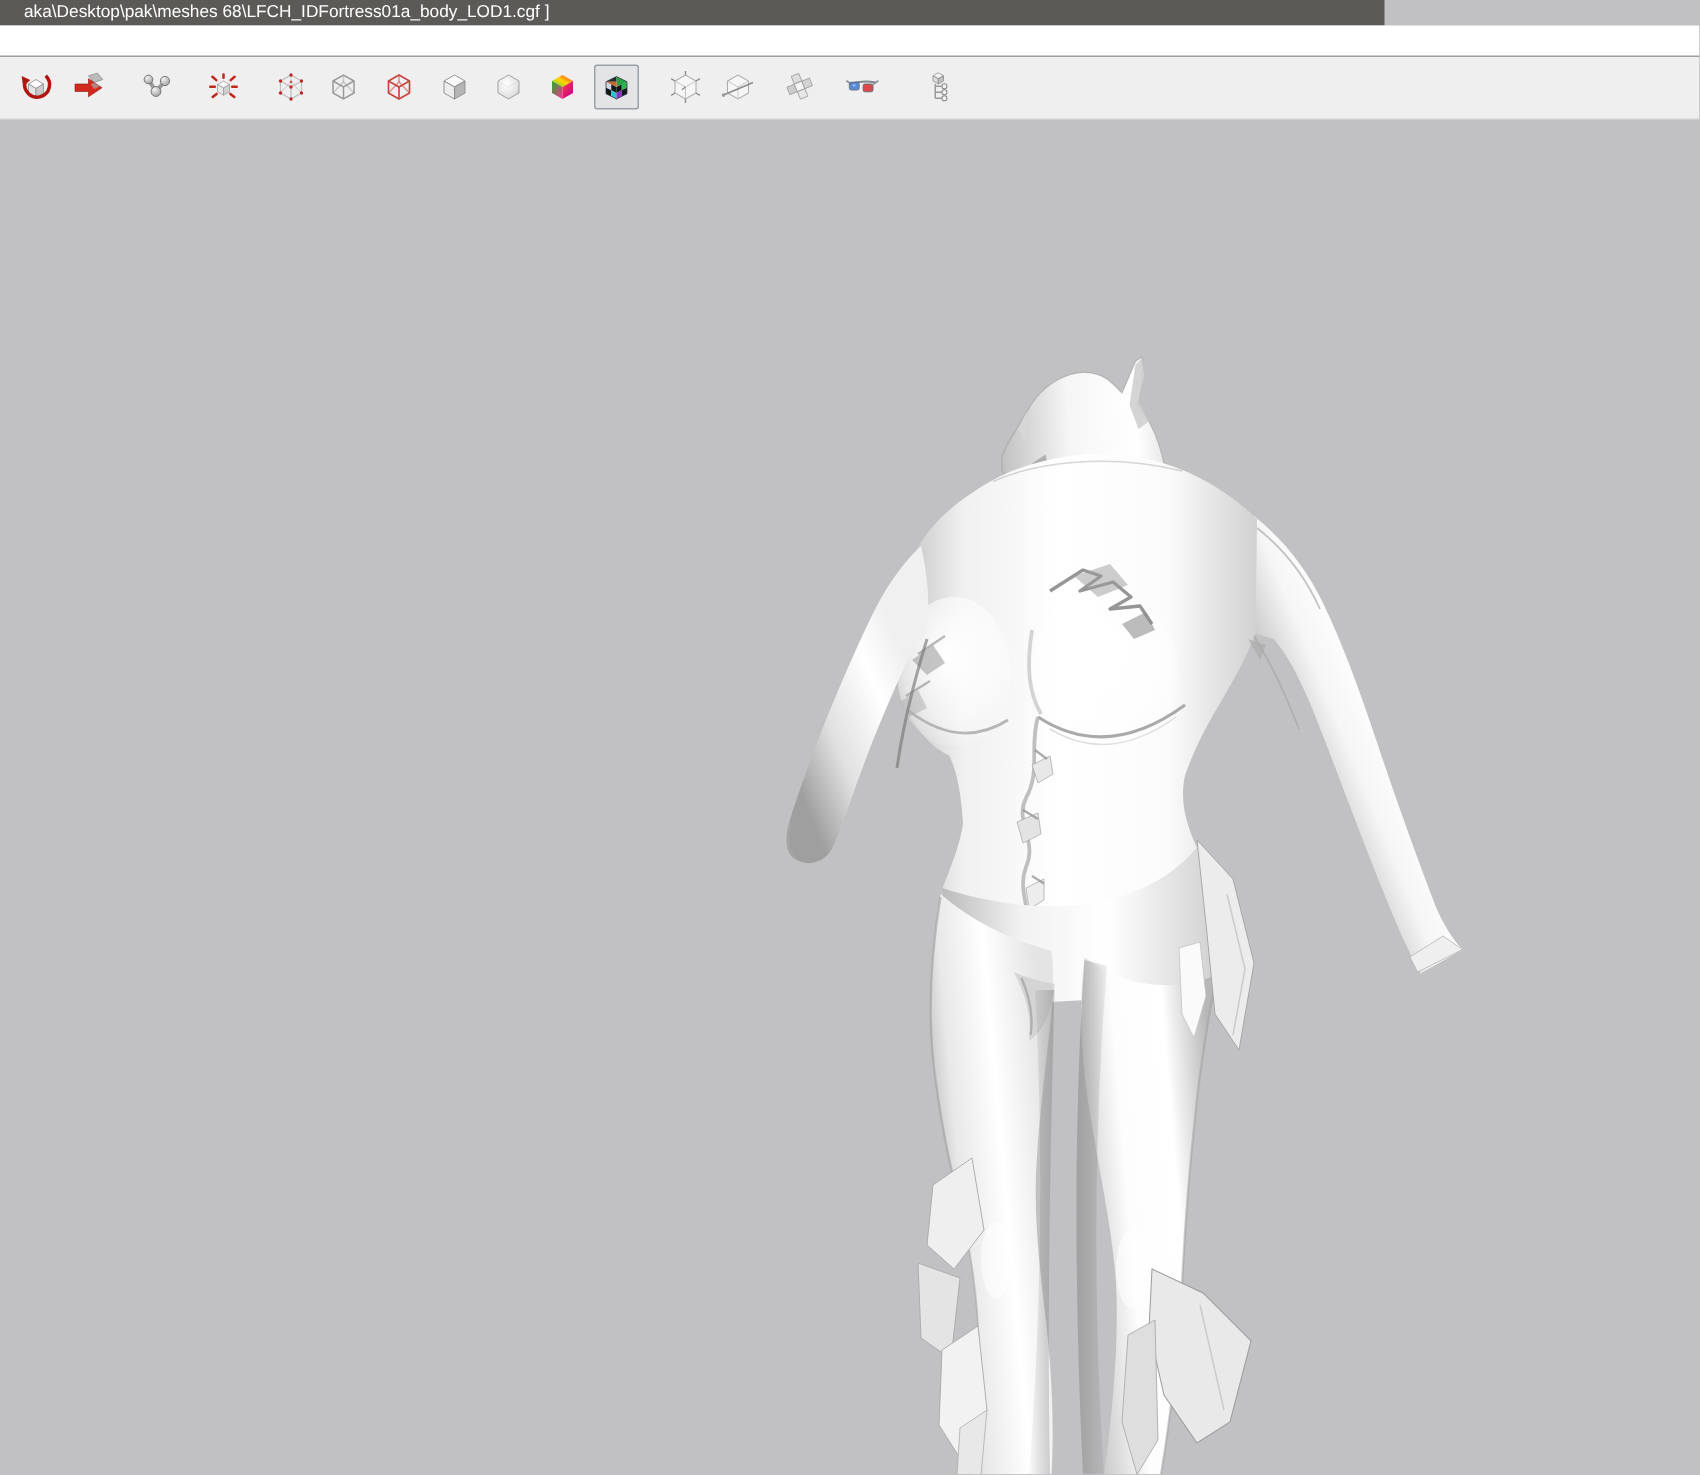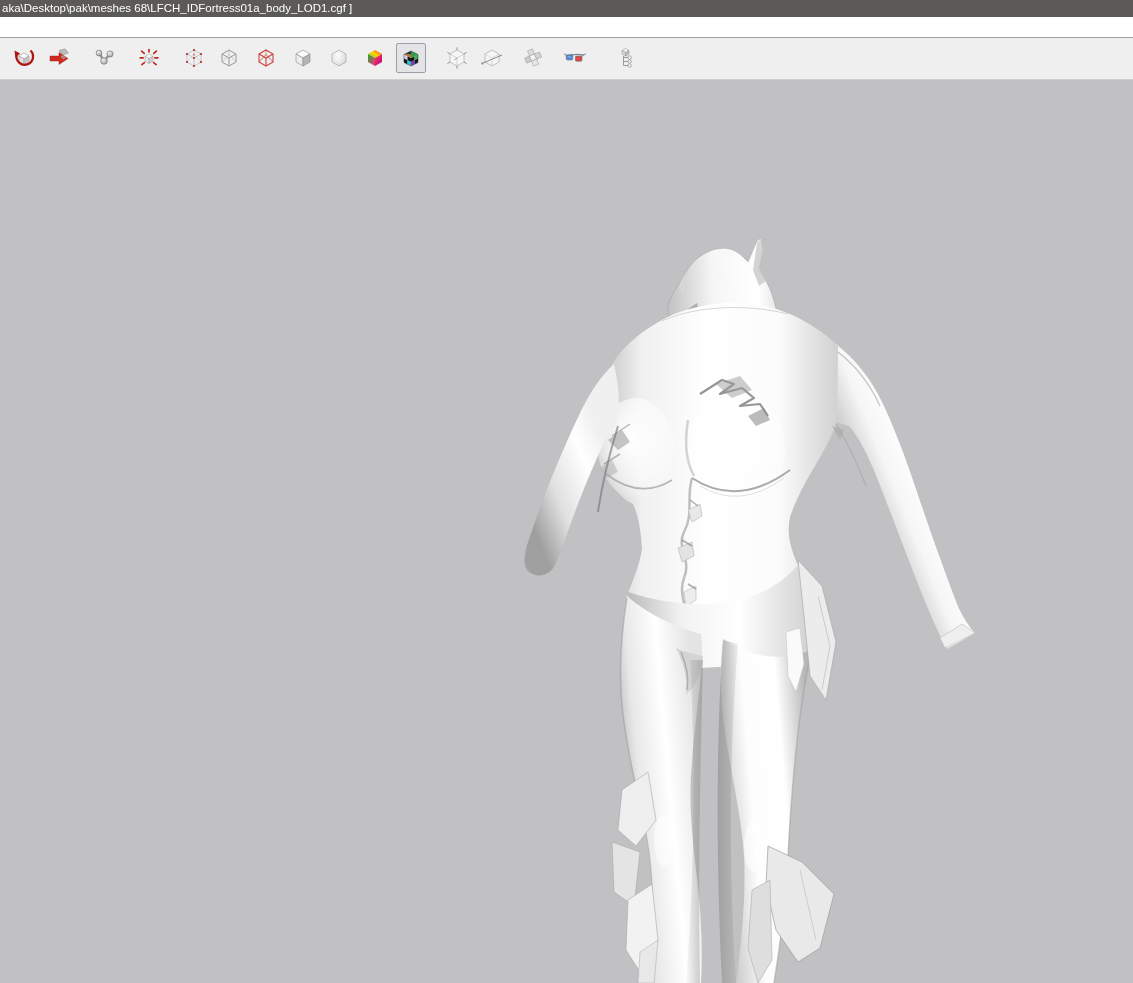--- a/index.html
+++ b/index.html
@@ -1,23 +1,23 @@
 <!DOCTYPE html>
 <html><head>
 <meta charset="utf-8">
 <style>
   html,body{margin:0;padding:0;}
   body{
     width:1133px;height:983px;overflow:hidden;position:relative;
     font-family:"Liberation Sans",sans-serif;background:#c1c1c3;
   }
   .titlebar{
-    position:absolute;left:0;top:0;width:1133px;height:17px;
+    position:absolute;left:0;top:0;width:923px;height:17px;
     background:#5b5a57;color:#ffffff;font-size:11.5px;line-height:17px;
-    padding-left:2px;box-sizing:border-box;white-space:nowrap;overflow:hidden;
+    padding-left:16px;box-sizing:border-box;white-space:nowrap;overflow:hidden;
   }
   .menustrip{
     position:absolute;left:0;top:17px;width:1133px;height:21px;background:#ffffff;
     border-bottom:1px solid #9e9e9e;box-sizing:border-box;
   }
   .toolbar{
     position:absolute;left:0;top:38px;width:1133px;height:42px;background:#efefef;
     border-bottom:1px solid #cfcfcf;box-sizing:border-box;
   }
   .tbtn{

